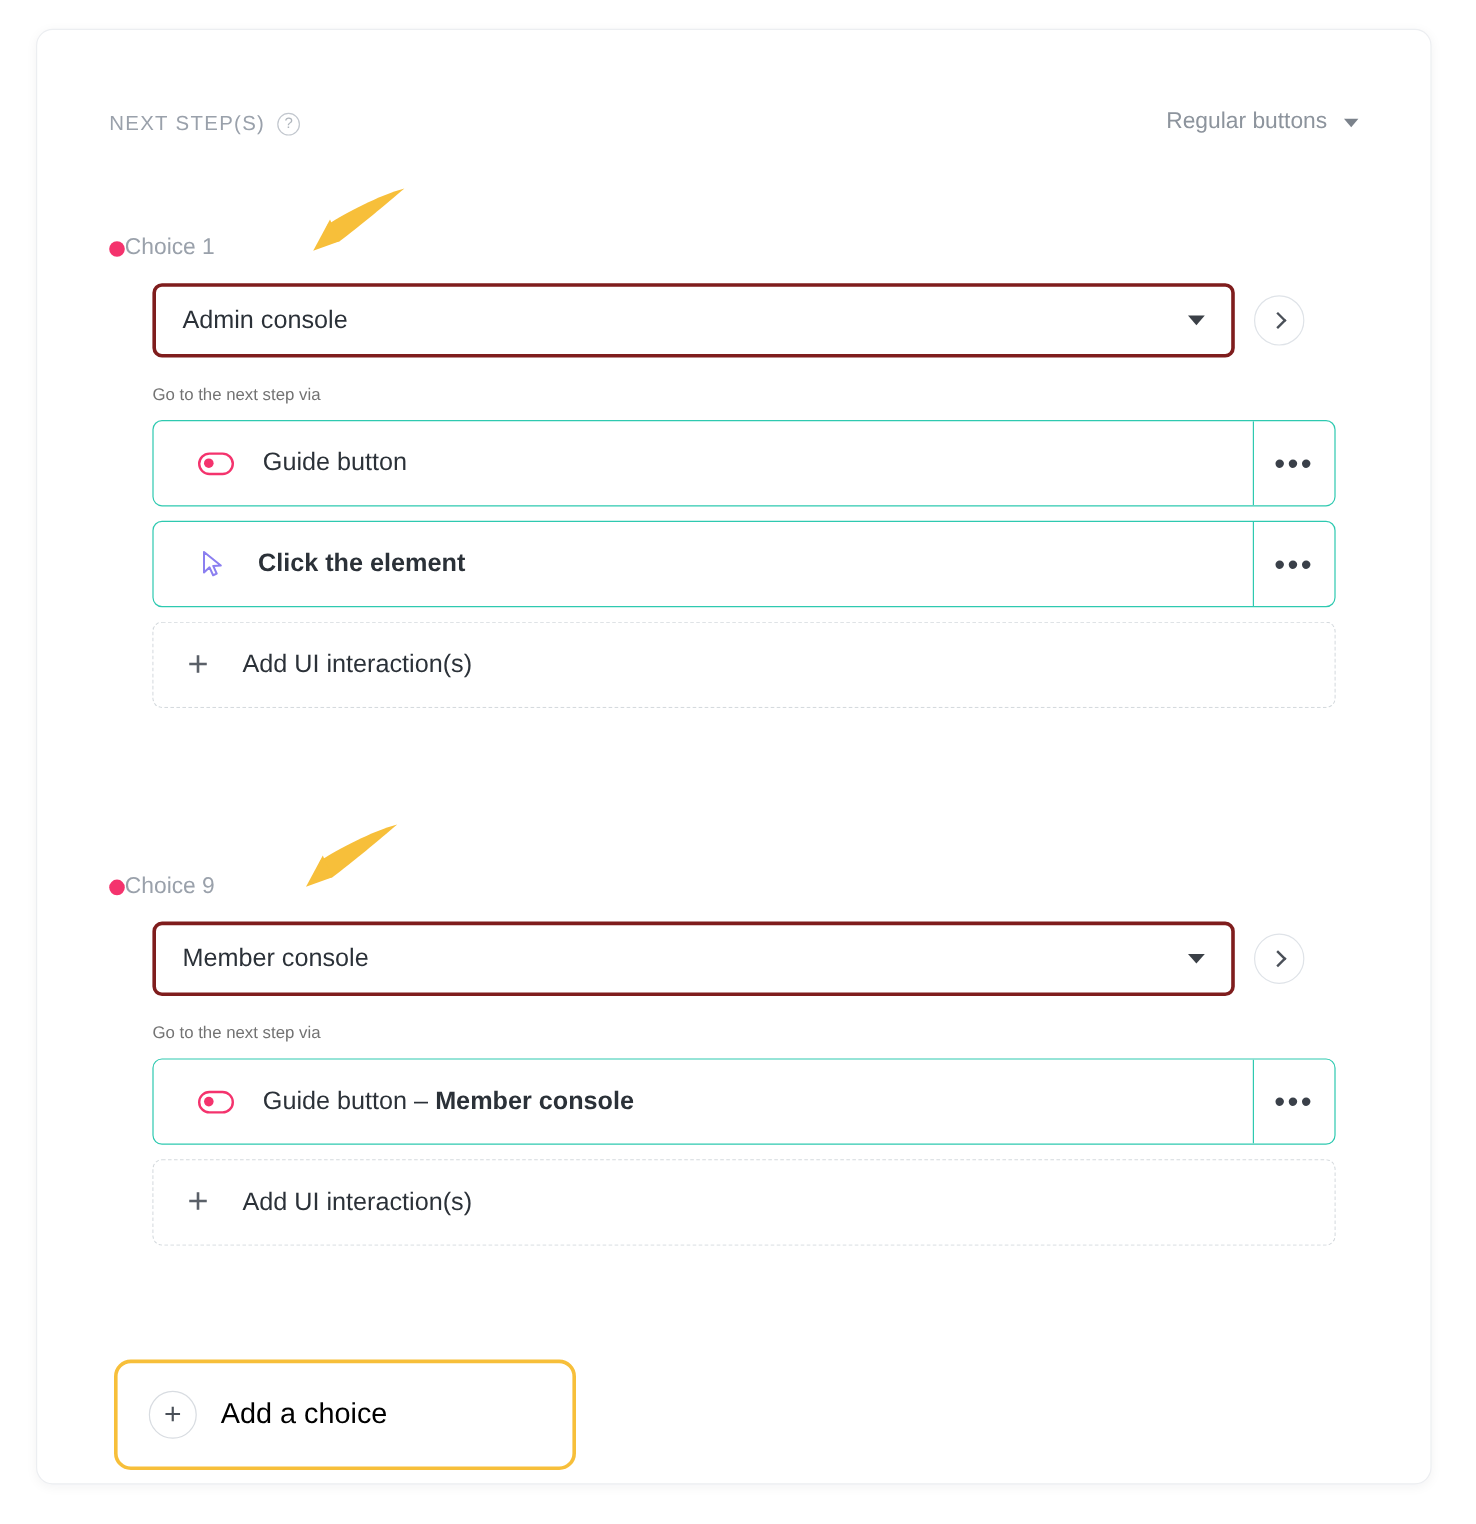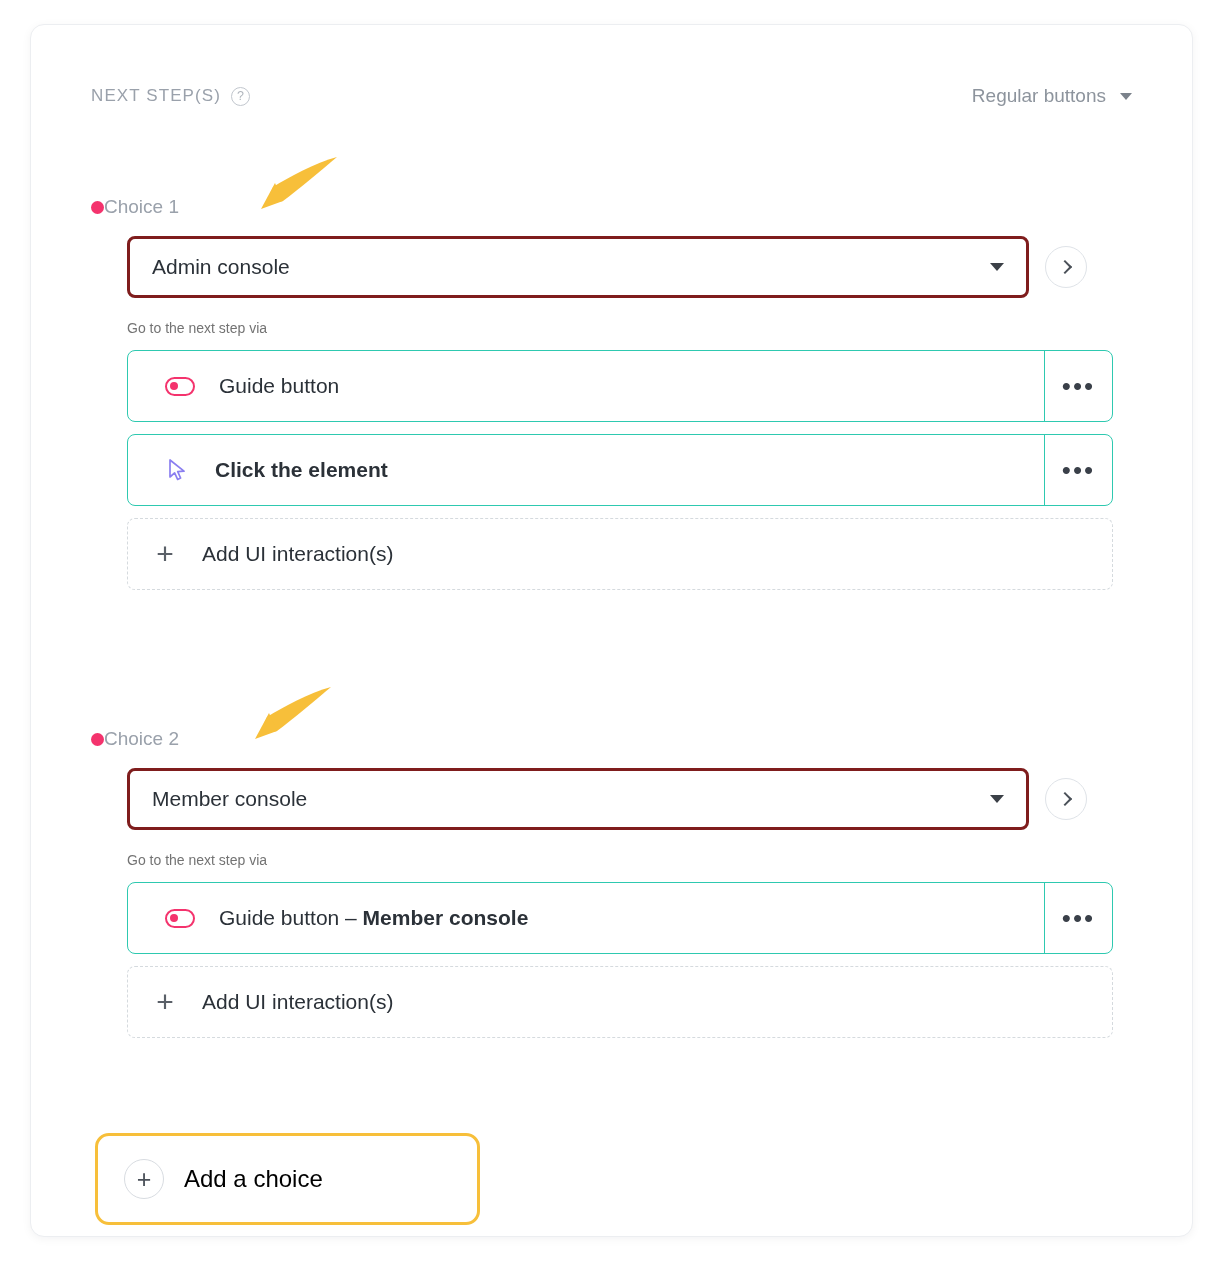--- a/index.html
+++ b/index.html
@@ -34,21 +34,21 @@
   }
 
   
   .header-row {
     position: absolute;
     left: 60px;
     right: 60px;
     top: 54px;
     height: 34px;
     display: flex;
-    align-items: center;
+    align-items: flex-end;
     justify-content: space-between;
   }
   .next-steps-label {
     display: flex;
     align-items: center;
     gap: 10px;
   }
   .next-steps-label .txt {
     font-size: 17px;
     letter-spacing: 1.1px;
@@ -332,21 +332,21 @@
           <span class="plus-sign">+</span>
           <span class="add-row-text">Add UI interaction(s)</span>
         </div>
 
       </div>
     </div>
 
     <div class="choice-block" id="choice-2">
       <div class="choice-head">
         <span class="bullet"></span>
-        <span class="choice-title">Choice 2</span>
+        <span class="choice-title">Choice 9</span>
       </div>
 
       <div class="select-row">
         <div class="select-box">
           <span>Member console</span>
           <span class="sel-caret"></span>
         </div>
         <div class="circle-next">
           <span class="chev-right"></span>
         </div>

